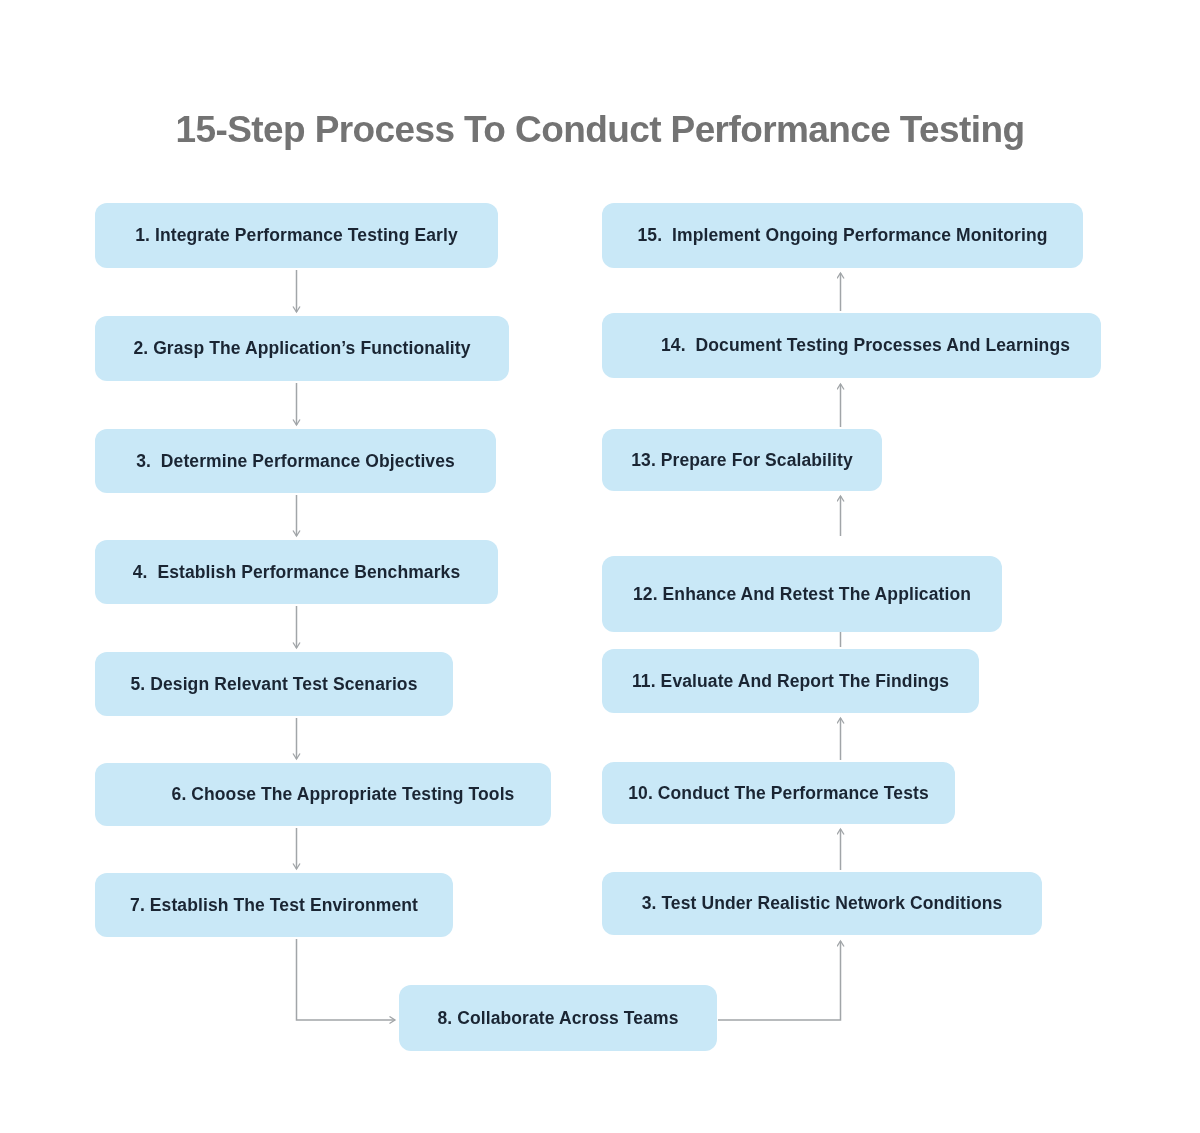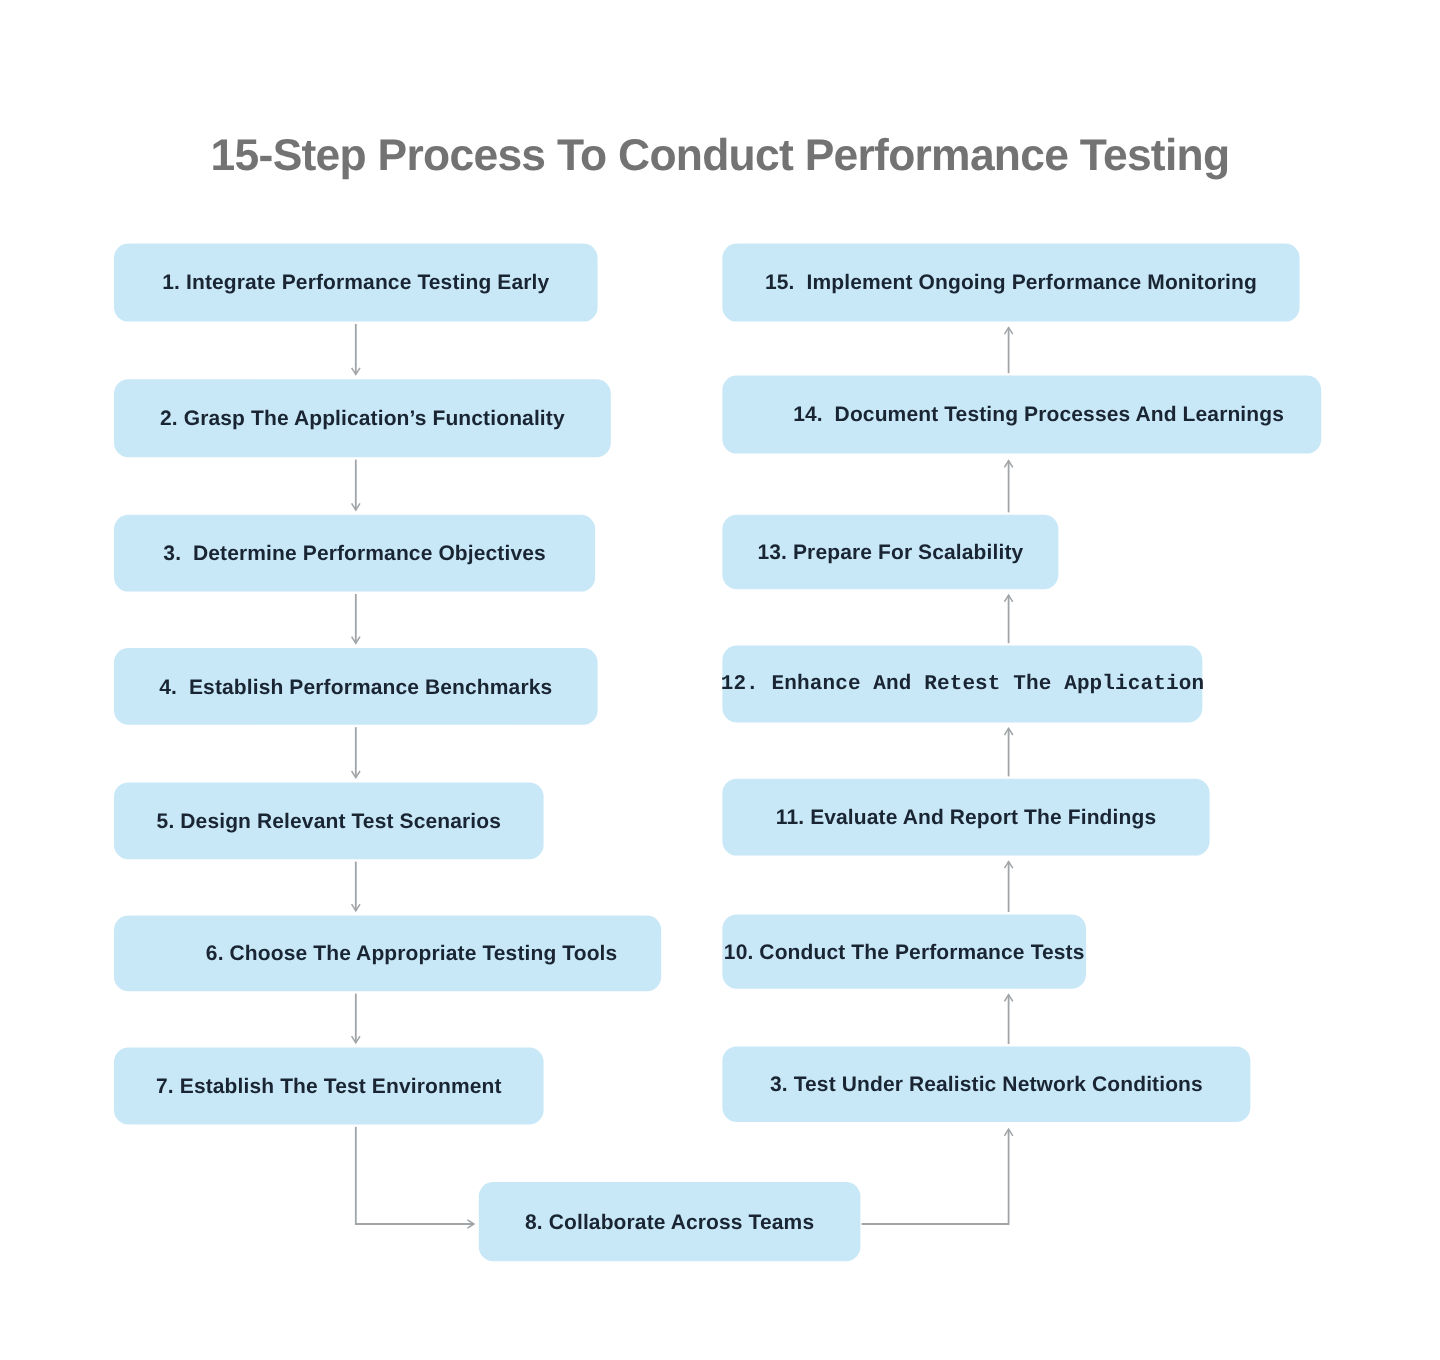--- a/index.html
+++ b/index.html
@@ -95,27 +95,27 @@
       <span>7. Establish The Test Environment</span>
     </div>
 
   <div class="step" style="left:399px; top:985px; width:318px; height:66px;">
       <span>8. Collaborate Across Teams</span>
     </div>
 
   <div class="step" style="left:602px; top:872px; width:440px; height:63px;">
       <span>3. Test Under Realistic Network Conditions</span>
     </div>
-  <div class="step" style="left:602px; top:762px; width:303px; height:62px;">
+  <div class="step" style="left:602px; top:762px; width:353px; height:62px;">
       <span>10. Conduct The Performance Tests</span>
     </div>
-  <div class="step" style="left:602px; top:649px; width:406px; height:64px;">
+  <div class="step" style="left:602px; top:649px; width:377px; height:64px;">
       <span>11. Evaluate And Report The Findings</span>
     </div>
-  <div class="step" style="left:602px; top:538px; width:400px; height:64px;font-family:Liberation Mono, monospace;">
+  <div class="step" style="left:602px; top:556px; width:400px; height:76px;">
       <span>12. Enhance And Retest The Application</span>
     </div>
   <div class="step" style="left:602px; top:429px; width:280px; height:62px;">
       <span>13. Prepare For Scalability</span>
     </div>
   <div class="step" style="left:602px; top:313px; width:471px; height:65px;padding-left:28px;">
       <span>14.  Document Testing Processes And Learnings</span>
     </div>
   <div class="step" style="left:602px; top:203px; width:481px; height:65px;">
       <span>15.  Implement Ongoing Performance Monitoring</span>

